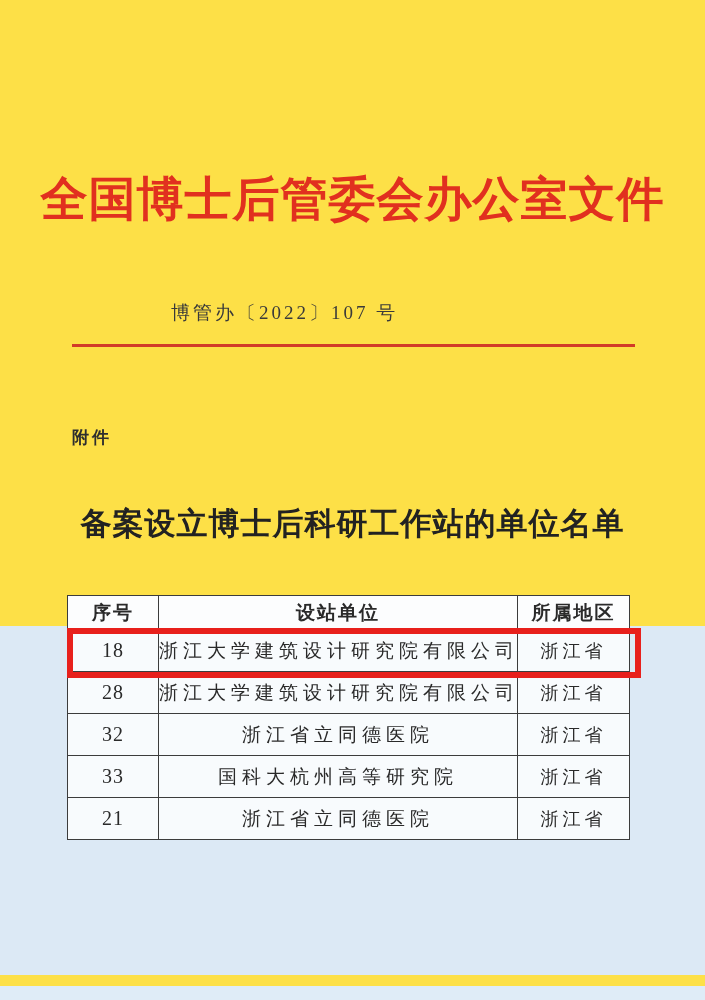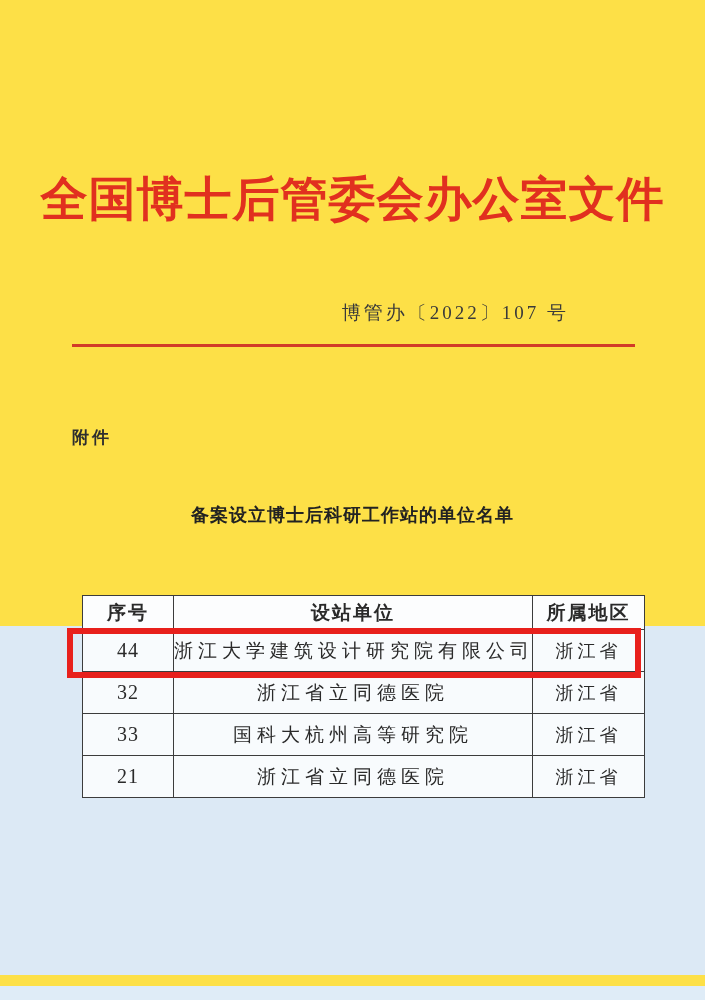--- a/index.html
+++ b/index.html
@@ -24,46 +24,46 @@
     position:absolute;left:0;top:168px;width:705px;
     text-align:center;
     font-size:47px;font-weight:bold;
     color:#e1301f;
     letter-spacing:1px;
     font-family:"Liberation Serif","DejaVu Serif",serif;
     white-space:nowrap;
   }
   .doc-number{
     position:absolute;left:0;top:300px;width:569px;
-    text-align:right;
+    text-align:center;
     font-size:19px;
     letter-spacing:3px;
     color:#3a3a3a;
   }
   .red-line{
     position:absolute;left:72px;top:344px;width:563px;height:3px;
     background:#d23b28;
   }
   .attachment{
     position:absolute;left:72px;top:426px;
     font-size:17px;font-weight:bold;
     font-family:"Liberation Sans","DejaVu Sans",sans-serif;
     letter-spacing:3px;
     color:#2e2e2e;
     text-align:center;
   }
   .table-title{
     position:absolute;left:0;top:503px;width:705px;
     text-align:center;
-    font-size:18px;font-weight:bold;
+    font-size:31px;font-weight:bold;
     letter-spacing:1px;
     color:#222;
   }
   table.unit-table{
-    position:absolute;left:82px;top:595px;
+    position:absolute;left:67px;top:595px;
     width:561px;
     border-collapse:collapse;
     table-layout:fixed;
   }
   table.unit-table th, table.unit-table td{
     border:1px solid #3c3c3c;
     text-align:center;
     vertical-align:middle;
     background:#f8fbfd;
     color:#2a2a2a;
@@ -110,21 +110,26 @@
   <table class="unit-table">
     <thead>
       <tr>
         <th class="col-no">序号</th>
         <th class="col-unit">设站单位</th>
         <th class="col-region">所属地区</th>
       </tr>
     </thead>
     <tbody>
         <tr>
-          <td class="col-no">44</td>
+          <td class="col-no">18</td>
+          <td class="col-unit">浙江大学建筑设计研究院有限公司</td>
+          <td class="col-region">浙江省</td>
+        </tr>
+        <tr>
+          <td class="col-no">28</td>
           <td class="col-unit">浙江大学建筑设计研究院有限公司</td>
           <td class="col-region">浙江省</td>
         </tr>
         <tr>
           <td class="col-no">32</td>
           <td class="col-unit">浙江省立同德医院</td>
           <td class="col-region">浙江省</td>
         </tr>
         <tr>
           <td class="col-no">33</td>

